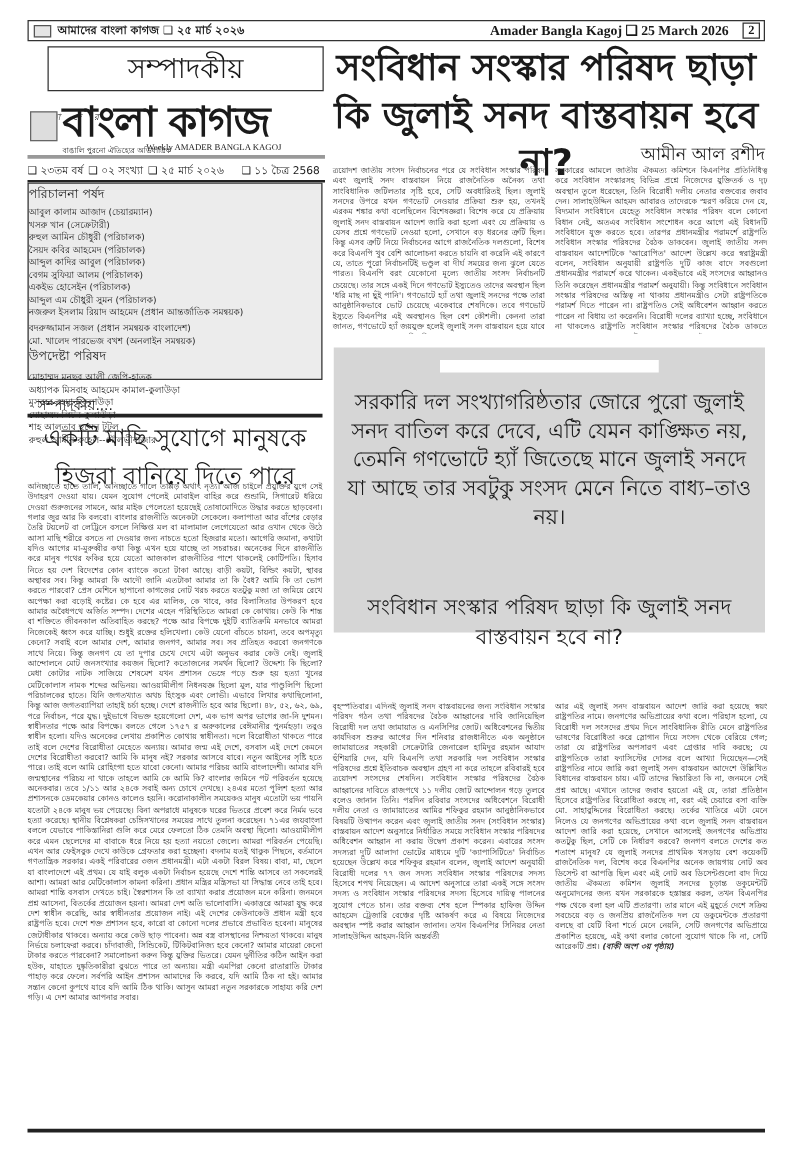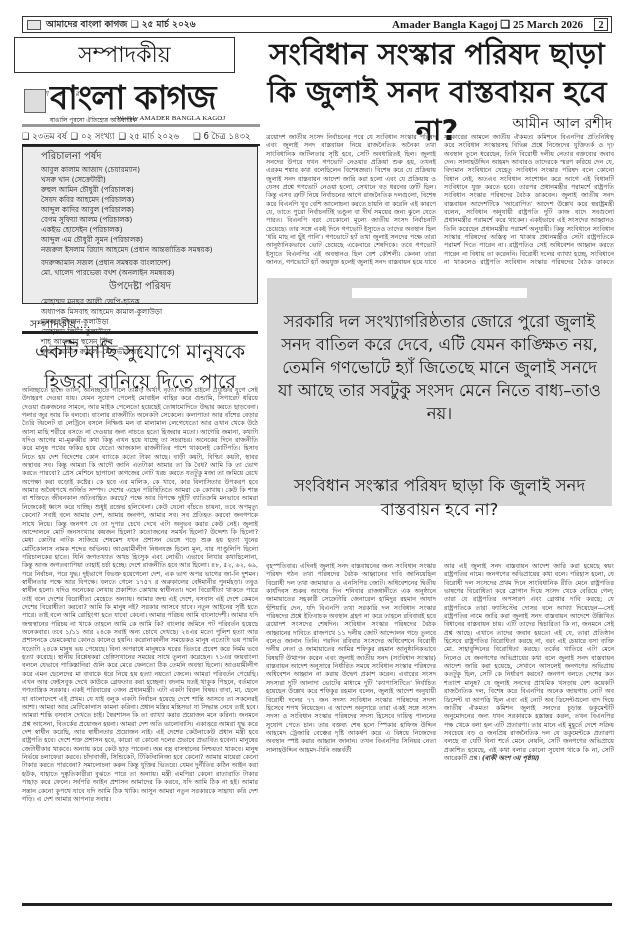--- a/index.html
+++ b/index.html
@@ -5,36 +5,36 @@
   * { box-sizing: border-box; margin: 0; padding: 0; }
   html, body { width: 641px; height: 938px; background: #ffffff; overflow: hidden; }
   body { font-family: "DejaVu Sans", sans-serif; color: #1a1a1a; position: relative; }
 
   .folio { position: absolute; left: 22px; top: 16px; width: 590px; height: 17px; border: 1px solid #333; display: flex; align-items: center; font-size: 9px; }
   .folio .logo-mini { width: 14px; height: 10px; border: 1px solid #555; margin-left: 4px; margin-right: 5px; background: #e5e5e5; }
   .folio .left-text { font-weight: bold; }
   .folio .right-text { position: absolute; right: 28px; font-family: "Liberation Serif", serif; font-weight: bold; font-size: 11px; }
   .folio .page-no { position: absolute; right: 3px; top: 1px; width: 14px; height: 13px; border: 1px solid #333; font-family: "Liberation Serif", serif; font-weight: bold; font-size: 10px; text-align: center; line-height: 11px; }
 
-  .sampadakiya-box { position: absolute; left: 14px; top: 37px; width: 221px; height: 36px; border: 1px solid #333; display: flex; align-items: center; justify-content: center; font-size: 22px; }
+  .sampadakiya-box { position: absolute; left: 38px; top: 37px; width: 221px; height: 36px; border: 1px solid #333; display: flex; align-items: center; justify-content: center; font-size: 22px; }
 
   .masthead { position: absolute; left: 22px; top: 76px; width: 238px; height: 48px; }
   .masthead .amader { position: absolute; left: 2px; top: 12px; font-size: 7px; letter-spacing: 4px; font-style: italic; }
   .masthead .emblem { position: absolute; left: 2px; top: 13px; width: 22px; height: 24px; border: 1px solid #666; background: #ddd; }
   .masthead .title { position: absolute; left: 28px; top: 4px; font-size: 33px; font-weight: bold; letter-spacing: -1px; line-height: 36px; }
   .masthead .tagline { position: absolute; left: 28px; top: 39px; font-size: 6px; }
   .masthead .weekly { position: absolute; left: 95px; top: 38px; font-size: 7px; font-family: "Liberation Serif", serif; }
   .masthead-rule { position: absolute; left: 22px; top: 124px; width: 238px; height: 3px; background: #999; }
 
   .issue-line { position: absolute; left: 22px; top: 130px; width: 238px; font-size: 8.5px; display: flex; gap: 4px; }
   .issue-rule { position: absolute; left: 22px; top: 144px; width: 238px; height: 2px; background: #222; }
 
-  .board { position: absolute; left: 22px; top: 146px; width: 236px; height: 158px; border: 1px solid #333; background: #ececec; padding: 4px 18px; font-size: 7.2px; line-height: 10px; }
+  .board { position: absolute; left: 22px; top: 146px; width: 236px; height: 158px; border: 1px solid #333; background: #ececec; padding: 4px 0; font-size: 7.2px; line-height: 10px; }
   .board h3 { font-size: 10px; font-weight: normal; margin-bottom: 4px; }
-  .board h3.advisors { margin-top: 3px; margin-bottom: 6px; text-align: center; }
+  .board h3.advisors { margin-top: 3px; margin-bottom: 6px; }
   .board .gap { height: 3px; }
 
   .ed-label { position: absolute; left: 30px; top: 316px; font-size: 11px; }
   .ed-rule { position: absolute; left: 22px; top: 331px; width: 236px; height: 3px; background: #222; }
   .ed-headline { position: absolute; left: 22px; top: 336px; width: 236px; text-align: center; font-size: 19px; line-height: 30px; }
 
   .body-text { font-size: 6.3px; line-height: 8.35px; text-align: justify; color: #2a2a2a; overflow: hidden; }
   .ed-body { position: absolute; left: 22px; top: 386px; width: 236px; height: 515px; }
 
   .main-headline { position: absolute; left: 262px; top: 35px; width: 350px; text-align: center; font-size: 29px; line-height: 38px; font-weight: bold; }
@@ -76,21 +76,21 @@
   <span class="title">বাংলা কাগজ</span>
   <span class="tagline">বাঙালি পুরনো ঐতিহ্যের অভিযাত্রিক</span>
   <span class="weekly">Weekly AMADER BANGLA KAGOJ</span>
 </div>
 <div class="masthead-rule"></div>
 
 <div class="issue-line">
   <span>❑ ২৩তম বর্ষ</span>
   <span>❑ ০২ সংখ্যা</span>
   <span>❑ ২৫ মার্চ ২০২৬</span>
-  <span style="margin-left:10px">❑ 6 চৈত্র ১৪৩২</span>
+  <span style="margin-left:10px">❑ ১১ চৈত্র 2568</span>
 </div>
 <div class="issue-rule"></div>
 
 <div class="board">
   <h3>পরিচালনা পর্ষদ</h3>
   <div>আবুল কালাম আজাদ (চেয়ারম্যান)</div>
   <div>খসরু খান (সেক্রেটারী)</div>
   <div>রুহুল আমিন চৌধুরী (পরিচালক)</div>
   <div>সৈয়দ কবির আহমেদ (পরিচালক)</div>
   <div>আব্দুল কাদির আবুল (পরিচালক)</div>

